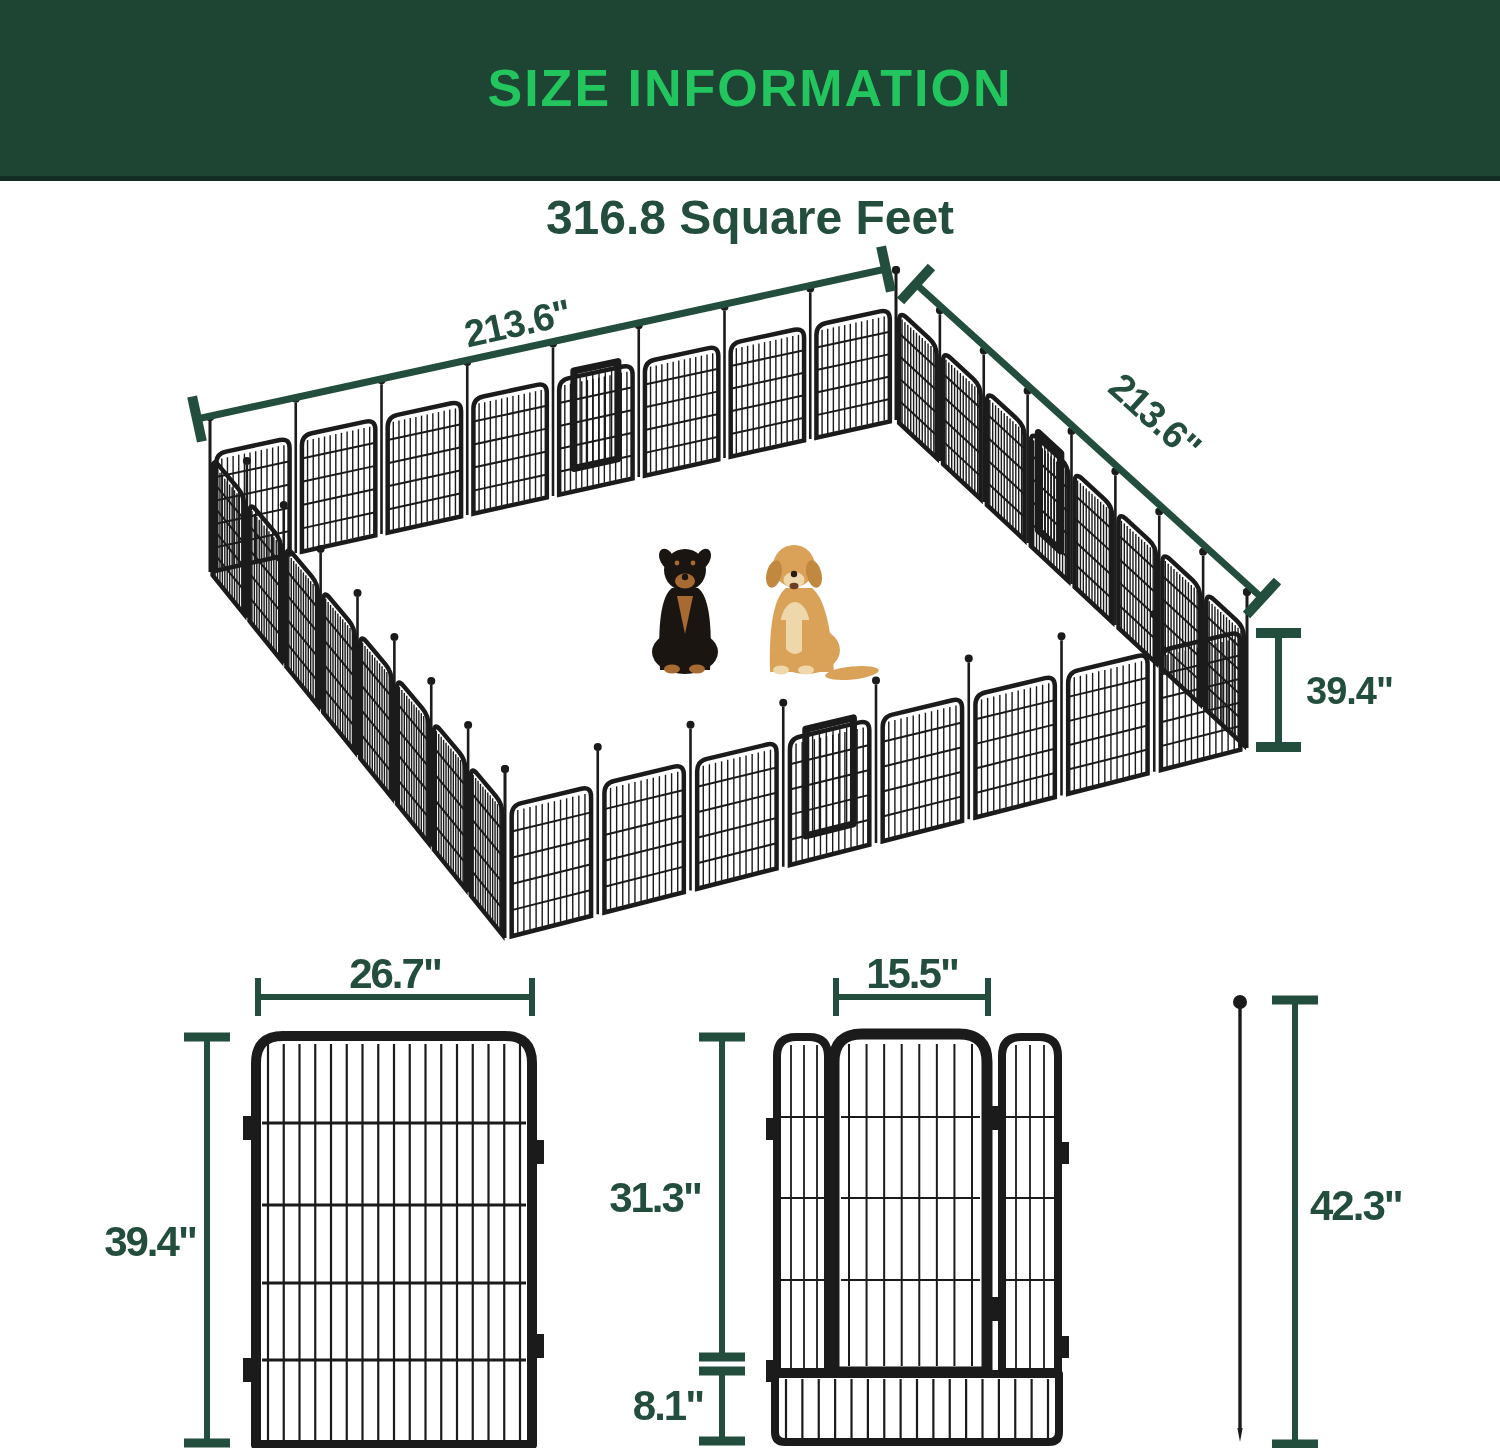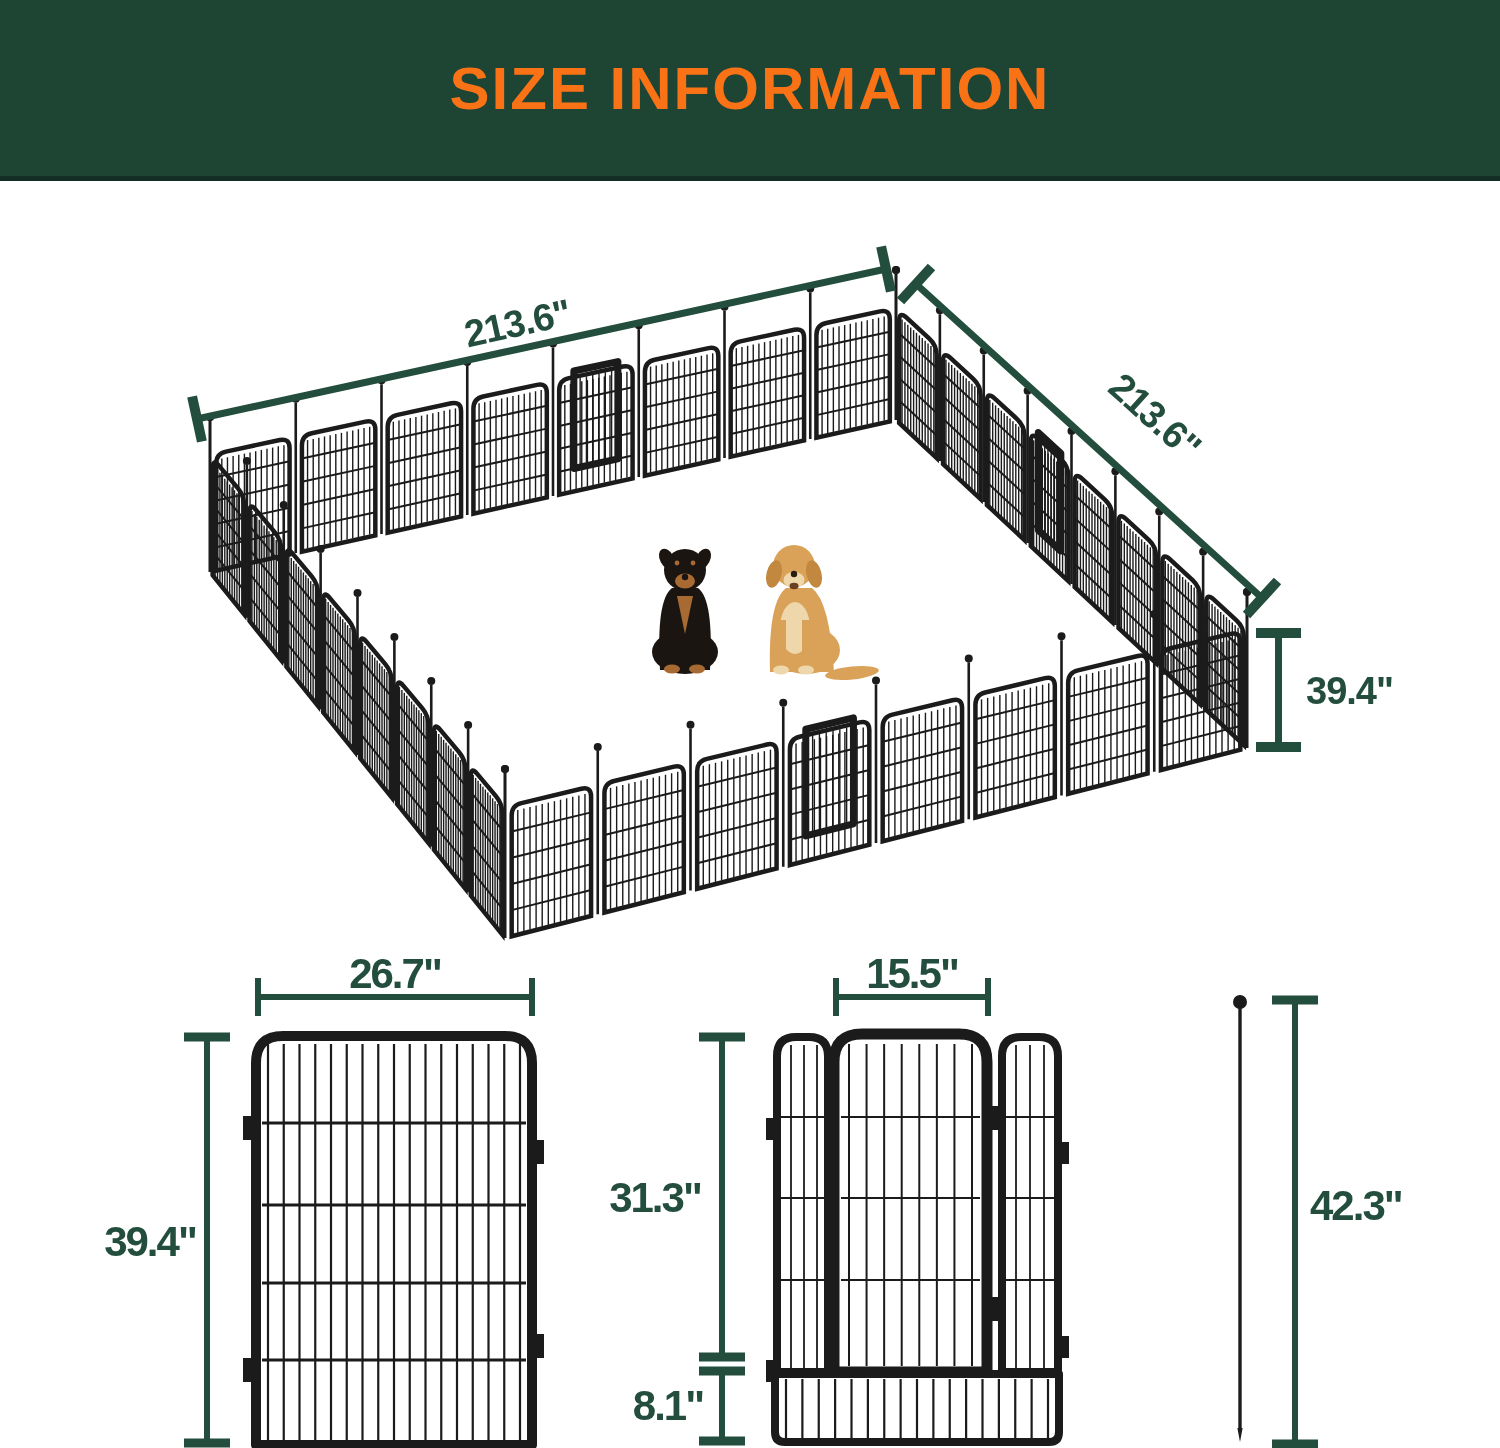--- a/index.html
+++ b/index.html
@@ -2,40 +2,41 @@
 <html style="--green: #234d3c; --header-green: #1e4434; --header-green-dark: #142e25;"><head>
 <meta charset="utf-8">
 <style>
   html,body{margin:0;padding:0;background:#fff;}
   .page{position:relative;width:1500px;height:1448px;background:#fff;overflow:hidden;
         font-family:"Liberation Sans", sans-serif;}
   .header{position:absolute;top:0;left:0;width:1500px;height:181px;
           background:var(--header-green,#1e4434);
           border-bottom:5px solid var(--header-green-dark,#142e25);
           box-sizing:border-box;display:flex;align-items:center;justify-content:center;}
-  .header-title{color:#f97316;font-size:60px;font-weight:bold;letter-spacing:2px;white-space:nowrap;}
+  .header-title{color:#22c55e;font-size:52px;font-weight:bold;letter-spacing:2px;white-space:nowrap;}
   .area-title{position:absolute;top:190px;left:0;width:1500px;text-align:center;
               color:var(--green,#234d3c);font-size:48px;font-weight:bold;}
   svg.diagram{position:absolute;left:0;top:0;}
   .dl{stroke:var(--green,#234d3c);stroke-width:7;fill:none;}
   .dc{stroke:var(--green,#234d3c);stroke-width:10;fill:none;}
   .dls{stroke:var(--green,#234d3c);stroke-width:6;fill:none;}
   .dcs{stroke:var(--green,#234d3c);stroke-width:9;fill:none;}
   .dimtext{fill:var(--green,#234d3c);font-size:38px;font-weight:bold;letter-spacing:-1px;}
   .dimtext-lg{fill:var(--green,#234d3c);font-size:42px;font-weight:bold;letter-spacing:-2px;}
 </style>
 </head>
 <body>
 
 <div class="page">
 
   <div class="header">
     <div class="header-title">SIZE INFORMATION</div>
   </div>
 
+  <div class="area-title">316.8 Square Feet</div>
 
   <svg class="diagram" width="1500" height="1448" viewBox="0 0 1500 1448">
 
     <g id="g-back">
         <g>
           <path d="M 216.174,570.632 L 216.174,463.67699999999996 Q 216.174,453.67699999999996 225.9520241407741,451.5817091126912 L 279.7979758592259,440.0432908873088 Q 289.576,437.94800000000004 289.576,447.94800000000004 L 289.576,554.368 Z" fill="none" stroke="#1b1b1b" stroke-width="4.5"></path>
           <line x1="221.8203076923077" y1="458.4670769230769" x2="221.8203076923077" y2="567.3809230769231" stroke="#1b1b1b" stroke-width="1.4"></line>
           <line x1="227.46661538461538" y1="457.25715384615387" x2="227.46661538461538" y2="566.1298461538462" stroke="#1b1b1b" stroke-width="1.4"></line>
           <line x1="233.11292307692307" y1="456.04723076923074" x2="233.11292307692307" y2="564.8787692307692" stroke="#1b1b1b" stroke-width="1.4"></line>
           <line x1="238.75923076923078" y1="454.8373076923077" x2="238.75923076923078" y2="563.6276923076923" stroke="#1b1b1b" stroke-width="1.4"></line>

